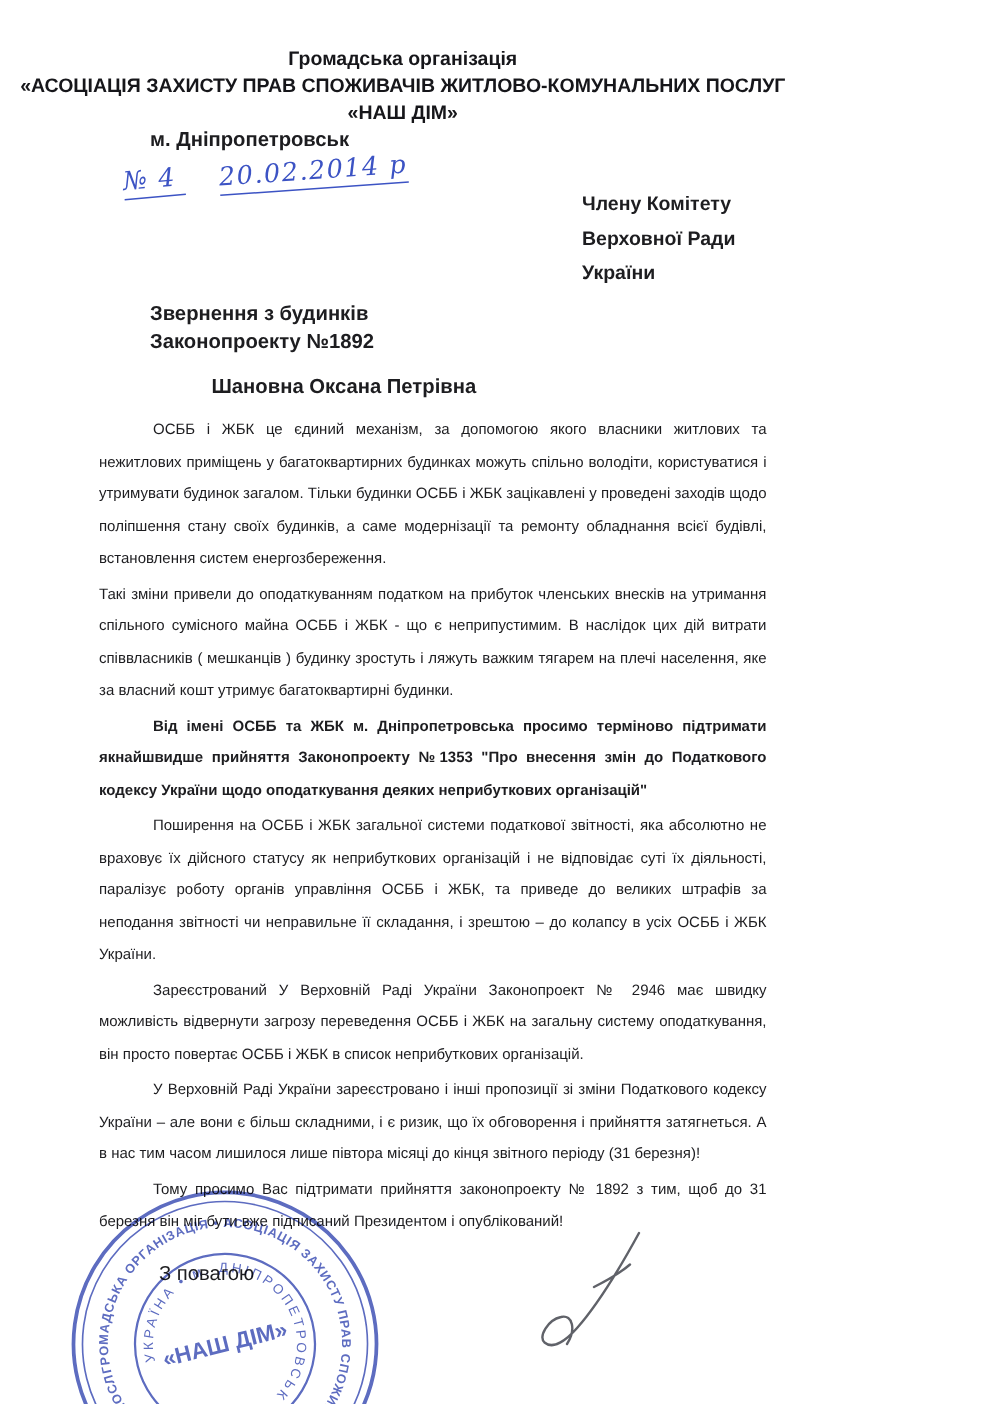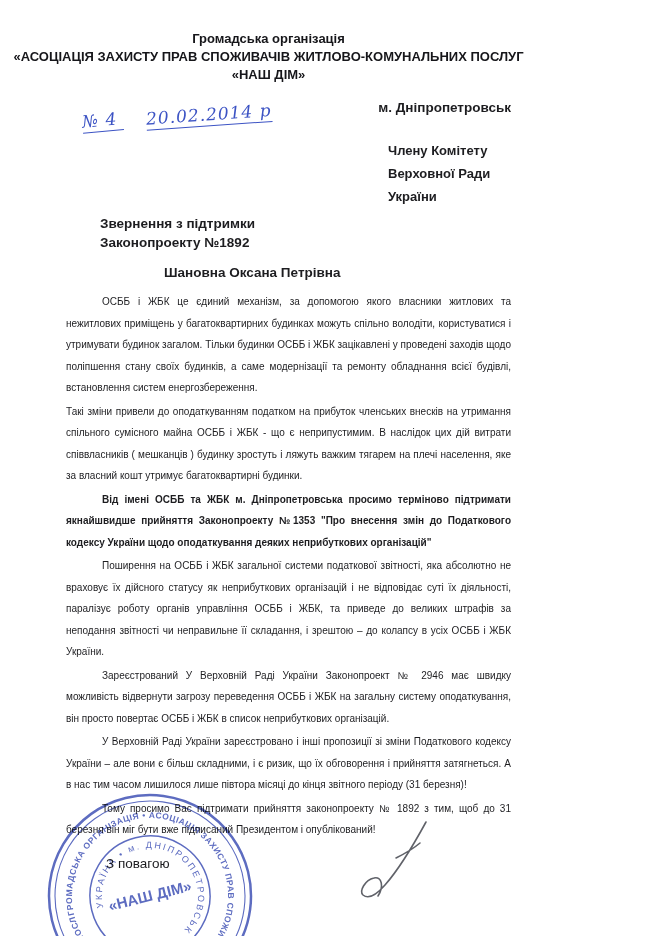--- a/index.html
+++ b/index.html
@@ -14,24 +14,24 @@
   }
   .org-header {
     padding-top: 30px;
     text-align: center;
     font-weight: 700;
     font-size: 13px;
     line-height: 18px;
     color: #16161a;
   }
   .inner { padding: 0 26px 0 66px; }
-  .city-line { margin-top: 16px; margin-left: 34px; font-weight: 700; font-size: 13.5px; text-align: right; }
+  .city-line { margin-top: 1px; margin-left: 34px; font-weight: 700; font-size: 13.5px; }
   .addressee { margin-top: 24px; margin-left: 322px; font-weight: 700; font-size: 13px; line-height: 23px; }
   .subject { margin-top: 6px; margin-left: 34px; font-weight: 700; font-size: 13.5px; line-height: 19px; }
-  .salutation { margin-top: 13px; margin-left: 98px; font-weight: 700; font-size: 13.5px; }
+  .salutation { margin-top: 13px; margin-left: 75px; font-weight: 700; font-size: 13.5px; }
   .body-text { margin-top: 11px; font-size: 10px; line-height: 21.5px; text-align: justify; }
   .para { margin: 0 0 2px 0; }
   .para.indent { text-indent: 36px; }
   .para.bold { font-weight: 700; }
   .signoff { margin-top: 12px; font-size: 13.5px; line-height: 22px; position: relative; }
   .signoff .line1 { margin-left: 40px; }
 
   .handwritten {
     position: absolute;
     left: 82px;
@@ -72,21 +72,21 @@
 
   <div class="inner">
 
     <div class="city-line">м. Дніпропетровськ</div>
 
     <div class="addressee">
       <div>Члену Комітету Верховної Ради України</div>
     </div>
 
     <div class="subject">
-      <div>Звернення з підтримки</div>
+      <div>Звернення з будинків</div>
       <div>Законопроекту №1892</div>
     </div>
 
     <div class="salutation">Шановна Оксана Петрівна</div>
 
     <div class="body-text">
       <p class="para indent">ОСББ і ЖБК це єдиний  механізм, за допомогою якого власники житлових та нежитлових приміщень у багатоквартирних будинках можуть спільно володіти, користуватися і утримувати будинок загалом. Тільки будинки ОСББ і ЖБК зацікавлені у проведені заходів щодо поліпшення стану своїх будинків, а саме   модернізації та ремонту обладнання всієї будівлі, встановлення систем енергозбереження.</p>
       <p class="para">Такі зміни привели до оподаткуванням податком на прибуток  членських внесків на утримання спільного сумісного майна ОСББ і ЖБК   -  що є неприпустимим. В наслідок цих дій витрати співвласників ( мешканців ) будинку зростуть і ляжуть важким тягарем на плечі населення, яке за власний кошт утримує багатоквартирні будинки.</p>
       <p class="para indent bold">Від імені ОСББ та ЖБК м. Дніпропетровська просимо терміново  підтримати якнайшвидше прийняття Законопроекту №1353 "Про внесення змін до Податкового кодексу України щодо оподаткування деяких неприбуткових організацій"</p>
       <p class="para indent">Поширення на ОСББ і ЖБК загальної системи податкової звітності, яка абсолютно не враховує їх дійсного статусу як неприбуткових  організацій і не відповідає суті їх діяльності, паралізує роботу органів управління ОСББ і ЖБК, та приведе до великих штрафів за неподання звітності чи неправильне її складання, і зрештою – до колапсу в усіх ОСББ і ЖБК України.</p>

